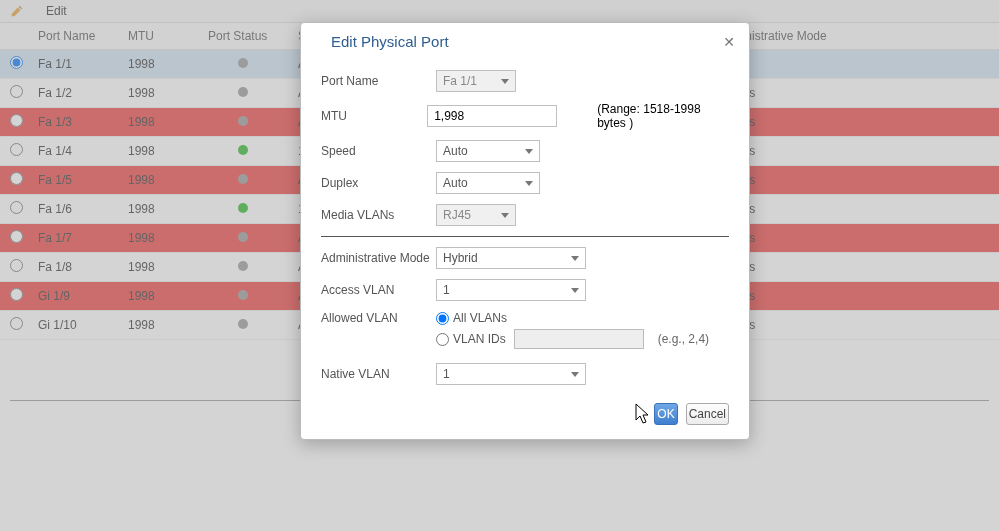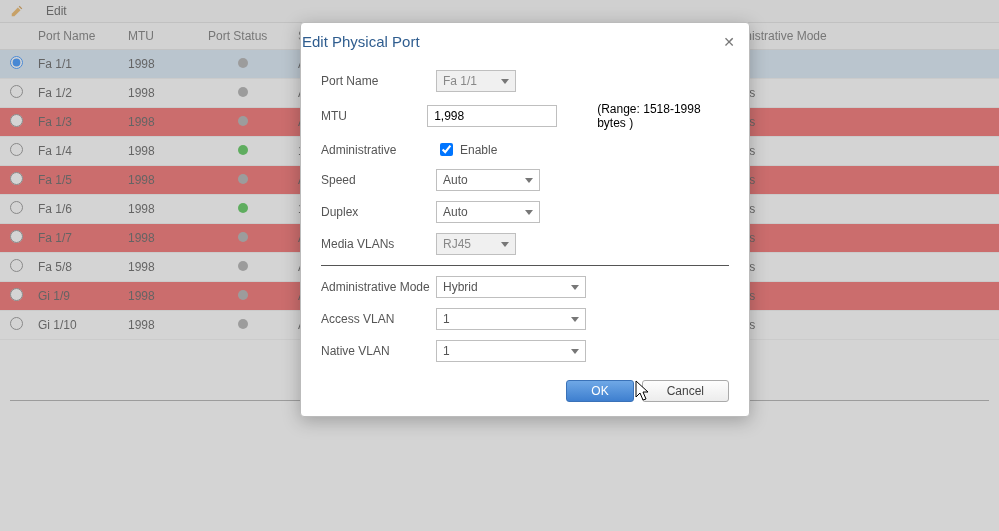--- a/index.html
+++ b/index.html
@@ -79,21 +79,21 @@
     width: 450px;
     background: #fff;
     border: 1px solid #bbb;
     border-radius: 4px;
     box-shadow: 0 4px 18px rgba(0,0,0,0.25);
     z-index: 10;
     padding-bottom: 14px;
   }
   .dlg-header {
     display:flex; justify-content:space-between; align-items:center;
-    padding: 10px 14px 4px 1px;
+    padding: 10px 14px 4px 30px;
     color: #2f5d8f;
     font-size: 15px;
   }
   .close-x { color:#777; cursor:pointer; font-size:14px; }
   .dlg-body { padding: 6px 20px 0 20px; color:#555; }
   .row { display:flex; align-items:center; margin: 10px 0; }
   .row .label { width: 115px; color:#555; }
   .ro-select, .select, .text-input {
     border: 1px solid #bfbfbf;
     height: 22px;
@@ -115,21 +115,21 @@
     border:1px solid #bbb; background:#eee; width:130px; height:20px; margin-left:4px;
   }
   .dlg-footer {
     display:flex; justify-content:flex-end; gap:8px;
     padding: 8px 20px 0 20px;
     position: relative;
   }
   .btn {
     border:1px solid #aaa;
     border-radius:3px;
-    padding: 3px 24px;
+    padding: 3px 2px;
     font-size:12px;
     cursor:pointer;
     background: linear-gradient(#fdfdfd,#ececec);
     color:#444;
   }
   .btn.primary {
     background: linear-gradient(#6fa8e6,#3e7fcf);
     border-color:#3a72b8;
     color:#fff;
   }
@@ -225,21 +225,21 @@
         <td class="col-radio"><input type="radio" name="rowsel" style=""></td>
         <td class="col-name">Fa 1/7</td>
         <td class="col-mtu">1998</td>
         <td class="col-stat"><span class="status-dot "></span></td>
         <td class="col-spd">Aut</td>
         <td class="col-vlan"></td>
         <td class="col-mode">access</td>
       </tr>
       <tr>
         <td class="col-radio"><input type="radio" name="rowsel" style=""></td>
-        <td class="col-name">Fa 5/8</td>
+        <td class="col-name">Fa 1/8</td>
         <td class="col-mtu">1998</td>
         <td class="col-stat"><span class="status-dot "></span></td>
         <td class="col-spd">Aut</td>
         <td class="col-vlan"></td>
         <td class="col-mode">access</td>
       </tr>
       <tr class="even">
         <td class="col-radio"><input type="radio" name="rowsel" style=""></td>
         <td class="col-name">Gi 1/9</td>
         <td class="col-mtu">1998</td>
@@ -275,25 +275,20 @@
         <span>Fa 1/1</span>
         <span class="caret"></span>
       </div>
     </div>
     <div class="row">
       <span class="label">MTU</span>
       <input class="text-input" value="1,998" style="">
       <span class="hint">(Range: 1518-1998 bytes )</span>
     </div>
     <div class="row">
-      <span class="label">Administrative</span>
-      <input type="checkbox" checked="" style="">
-      <span style="margin-left:4px">Enable</span>
-    </div>
-    <div class="row">
       <span class="label">Speed</span>
       <div class="select">
         <span>Auto</span>
         <span class="caret"></span>
       </div>
     </div>
     <div class="row">
       <span class="label">Duplex</span>
       <div class="select">
         <span>Auto</span>
@@ -315,20 +310,35 @@
       <div class="select wide">
         <span>Hybrid</span>
         <span class="caret"></span>
       </div>
     </div>
     <div class="row">
       <span class="label">Access VLAN</span>
       <div class="select wide">
         <span>1</span>
         <span class="caret"></span>
+      </div>
+    </div>
+    <div class="row" style="align-items:flex-start">
+      <span class="label">Allowed VLAN</span>
+      <div>
+        <div class="radio-row">
+          <input type="radio" name="av" checked="" style="">
+          <span>All VLANs</span>
+        </div>
+        <div class="radio-row">
+          <input type="radio" name="av" style="">
+          <span>VLAN IDs</span>
+          <input class="vlan-ids-input" disabled="" style="">
+          <span style="margin-left:10px;color:#666">(e.g., 2,4)</span>
+        </div>
       </div>
     </div>
     <div class="row">
       <span class="label">Native VLAN</span>
       <div class="select wide">
         <span>1</span>
         <span class="caret"></span>
       </div>
     </div>
   </div>

